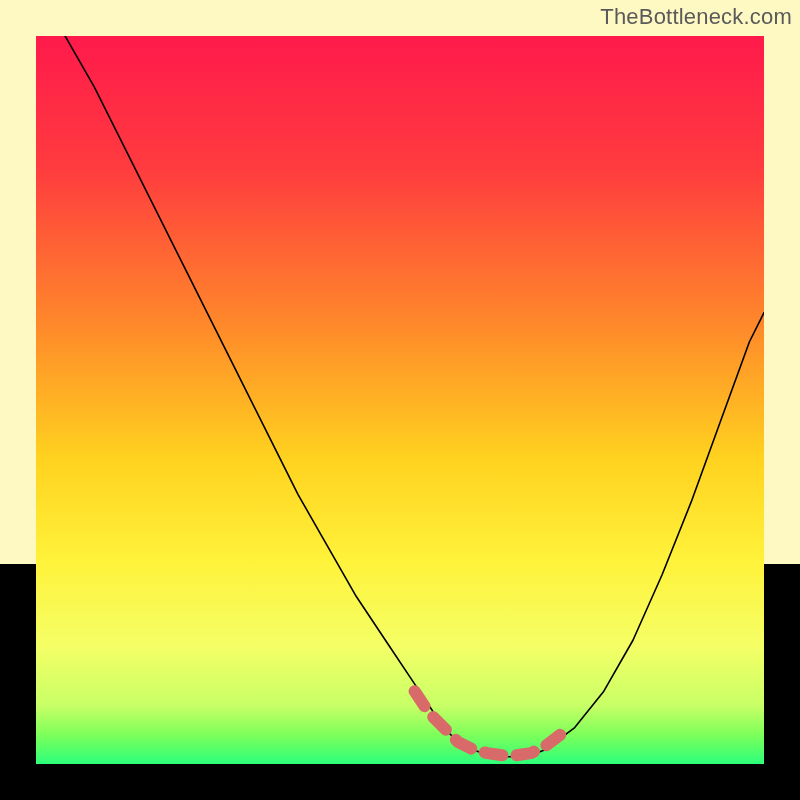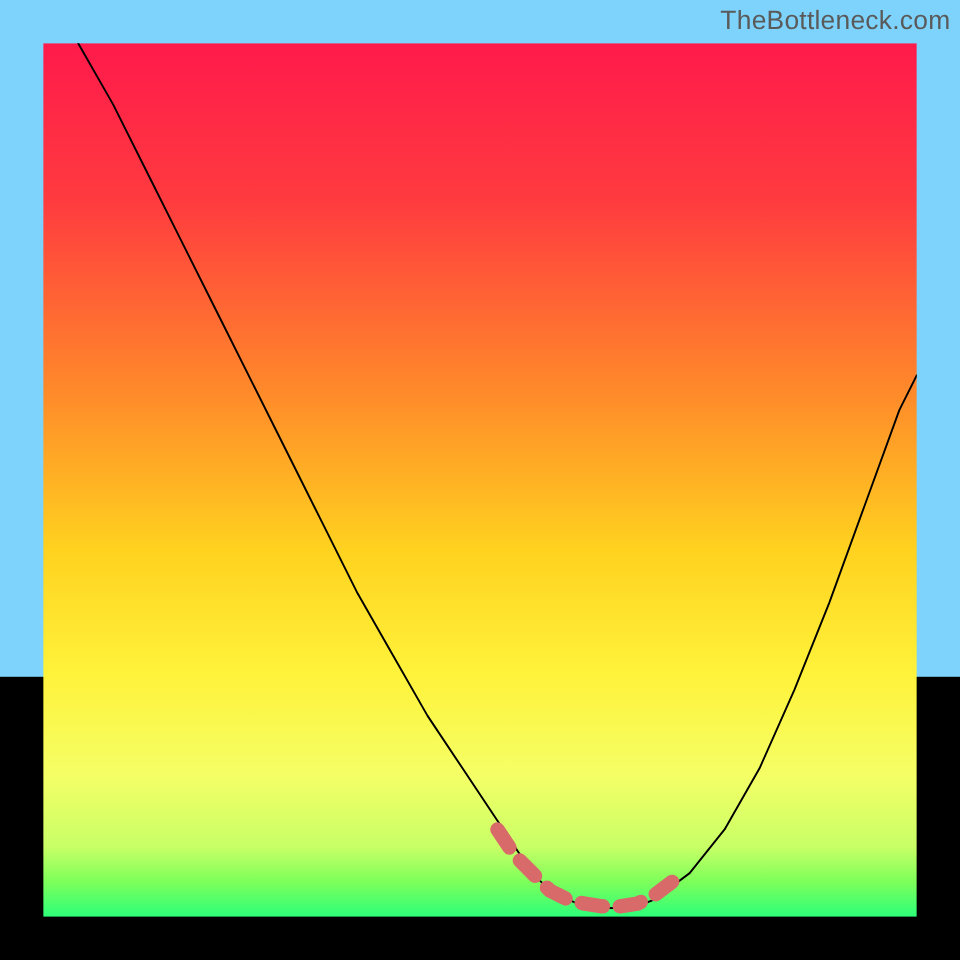--- a/index.html
+++ b/index.html
@@ -8,21 +8,21 @@
     width: 800px;
     height: 800px;
     background: #000;
     overflow: hidden;
     font-family: Arial, Helvetica, sans-serif;
   }
   .frame {
     position: relative;
     width: 800px;
     height: 564px;
-    background: #7dd3fc;
+    background: #fef9c3;
   }
   .watermark {
     position: absolute;
     top: 4px;
     right: 8px;
     color: #5a5a5a;
     font-size: 22px;
     font-weight: 500;
     letter-spacing: 0.2px;
     z-index: 10;

